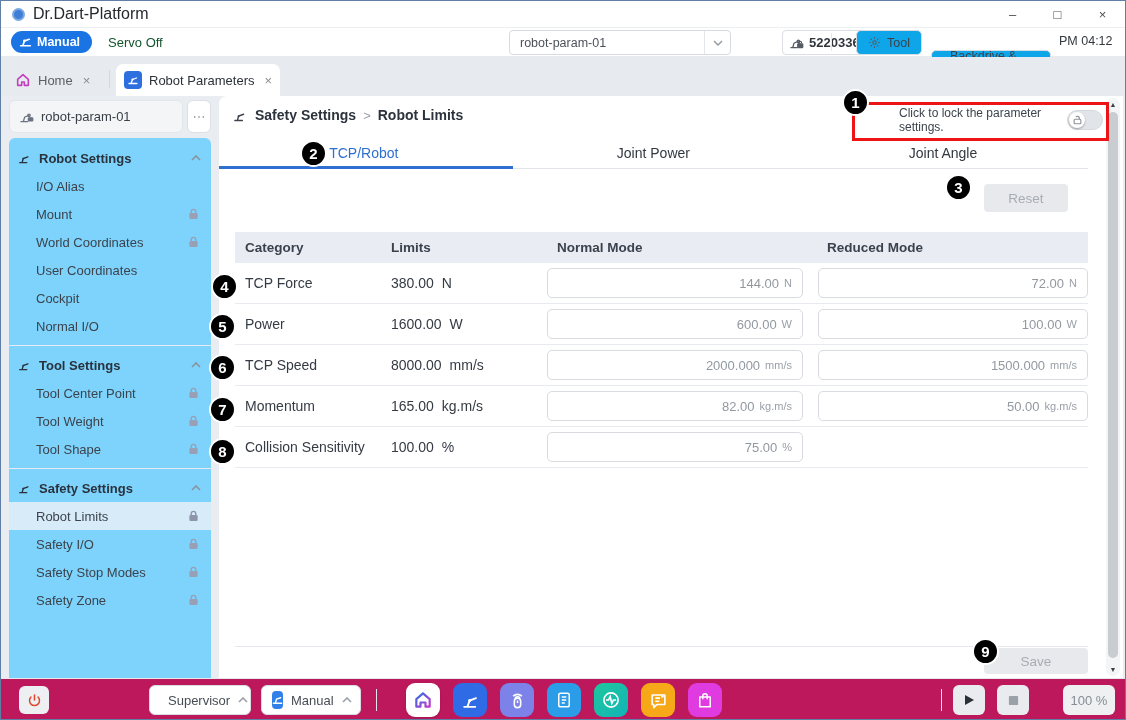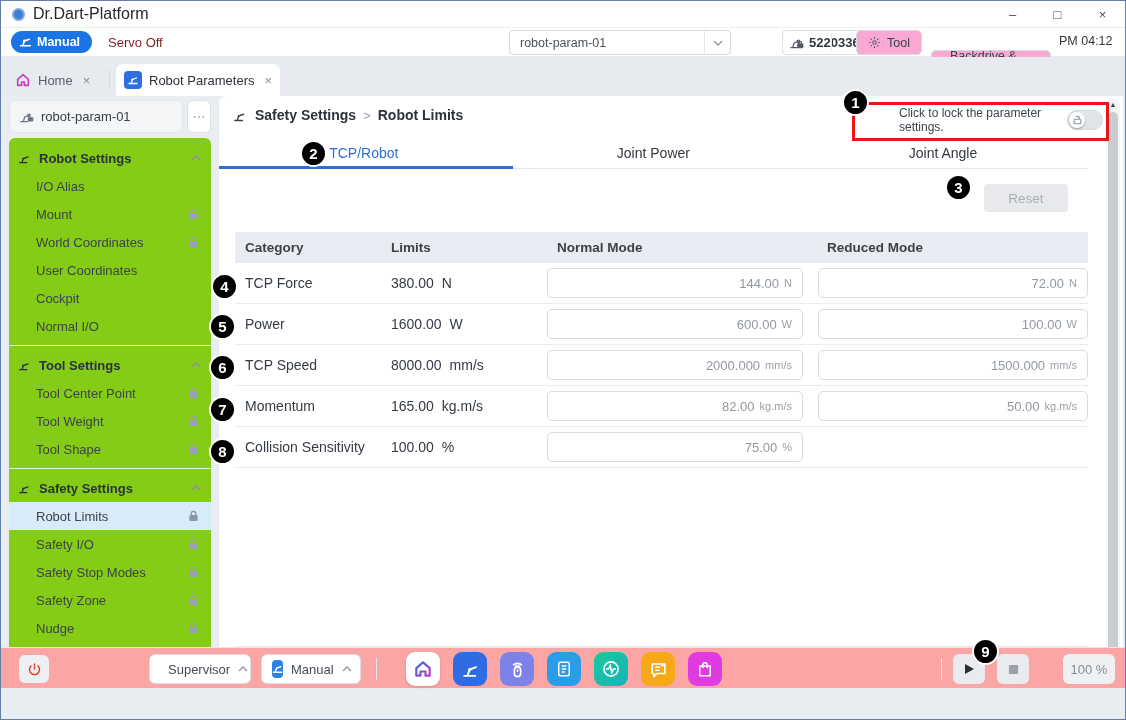--- a/index.html
+++ b/index.html
@@ -17,49 +17,49 @@
   .app-title { font-size:16px; color:#25292e; margin-left:8px; }
   .win-controls { position:absolute; right:0; top:0; height:27px; display:flex; }
   .win-btn { width:45px; height:27px; display:flex; align-items:center; justify-content:center;
              color:#4a4f55; font-size:13px; cursor:default; }
 
   
   .toolbar { left:0; top:27px; width:1124px; height:29px; background:#fff; border-bottom:1px solid #e8ebee;
              display:flex; align-items:center; }
   .mode-pill { margin-left:10px; height:22px; padding:0 12px 0 8px; border-radius:12px; background:#1b74e4;
                color:#fff; font-size:12.5px; font-weight:bold; display:flex; align-items:center; gap:5px; }
-  .servo-state { margin-left:16px; font-size:13px; color:#7f1d1d; }
+  .servo-state { margin-left:16px; font-size:13px; color:#14532d; }
   .param-select { position:absolute; left:508px; top:2px; width:222px; height:25px; border:1px solid #d7dbdf;
                   border-radius:4px; background:#fff; display:flex; align-items:center; font-size:12.5px; color:#4c525a; }
   .param-select .val { flex:1; padding-left:10px; }
   .param-select .chev { width:26px; height:100%; border-left:1px solid #e4e7ea; display:flex; align-items:center; justify-content:center; }
   .serial-box { position:absolute; left:781px; top:2px; height:25px; border:1px solid #dcdfe3; border-radius:4px;
                 display:flex; align-items:center; padding:0 10px 0 6px; gap:5px; font-size:13px; color:#31363c; font-weight:bold; }
   .tb-divider { position:absolute; left:830px; top:5px; width:1px; height:18px; background:#e2e5e9; }
-  .tb-btn { position:absolute; top:2px; height:25px; border:1px solid #d9dce0; border-radius:5px; background:#f9a8d4;
+  .tb-btn { position:absolute; top:2px; height:25px; border:1px solid #d9dce0; border-radius:5px; background:#0ea5e9;
             display:flex; align-items:center; justify-content:center; gap:6px; font-size:12.5px; color:#3b4148; }
   .tb-btn.tool { left:855px; width:66px; }
   .tb-btn.backdrive { left:1022px; left:930px; width:120px;margin-top:20px; }
   .clock { position:absolute; left:1058px; top:6px; font-size:12.5px; color:#33383e; }
 
   
   .tabstrip { left:0; top:56px; width:1124px; height:39px; background:#e7eaee; }
   .wtab { position:absolute; top:7px; height:32px; display:flex; align-items:center; font-size:13px; }
   .wtab.home { left:14px; width:92px; color:#5a6068; }
   .wtab.active { left:115px; width:164px; background:#ffffff; border-radius:7px 7px 0 0; color:#2b3138; padding-left:8px; }
   .wtab .x { margin-left:10px; color:#878d94; font-size:13px; }
   .wtab-appicon { width:18px; height:18px; border-radius:4px; background:#2e6fe0; display:flex; align-items:center; justify-content:center; margin-right:7px; }
   .tab-sep { position:absolute; left:108px; top:13px; width:1px; height:18px; background:#d4d8dc; }
 
   
   .side-name { left:8px; top:99px; width:174px; height:33px; background:#f3f5f7; border:1px solid #e3e6ea;
                border-radius:6px; display:flex; align-items:center; gap:7px; padding-left:9px; font-size:13px; color:#3a4048; }
   .side-more { left:186px; top:99px; width:24px; height:33px; background:#fff; border:1px solid #dcdfe3;
                border-radius:6px; display:flex; align-items:center; justify-content:center; color:#8b9198; font-size:13px; }
-  .sidebar { left:8px; top:137px; width:202px; height:540px; background:#84cc16; border-radius:6px 6px 0 0; overflow:hidden; }
+  .sidebar { left:8px; top:137px; width:202px; height:540px; background:#7dd3fc; border-radius:6px 6px 0 0; overflow:hidden; }
   .sgroup-h { height:28px; display:flex; align-items:center; gap:7px; padding:0 10px 0 9px; font-size:13px;
               font-weight:bold; color:#2a323d; margin-top:6px; }
   .sgroup-h .grow { flex:1; }
   .sitem { height:28px; display:flex; align-items:center; padding:0 12px 0 27px; font-size:13px; color:#3c434c; }
   .sitem .grow { flex:1; }
   .sitem.selected { background:#d8ebf9; }
   .sdiv { height:1px; background:#e7eaee; margin:5px 0; }
 
   
   .main { left:218px; top:95px; width:904px; height:582px; background:#fff; border-radius:8px 0 0 0; }
@@ -91,21 +91,21 @@
               align-items:center; justify-content:flex-end; gap:5px; padding-right:10px; }
   .inputbox .v { font-size:13px; color:#9298a0; }
   .inputbox .u { font-size:11px; color:#9aa0a8; }
 
   
   .mscroll { position:absolute; left:887px; top:2px; width:14px; height:578px; background:#f4f5f7; border-radius:7px; }
   .mscroll .thumb { position:absolute; left:2px; top:14px; width:10px; height:546px; background:#c9ccd0; border-radius:5px; }
   .mscroll .ar { position:absolute; left:0; width:14px; text-align:center; font-size:7px; color:#3a4046; }
 
   
-  .statusbar { left:0; top:646px; width:1124px; height:41px; background:#fca5a5; border-top:1px solid #e5e8eb; }
+  .statusbar { left:0; top:677px; width:1124px; height:41px; background:#be185d; border-top:1px solid #e5e8eb; }
   .power-btn { position:absolute; left:18px; top:7px; width:30px; height:28px; background:#edeff2; border-radius:6px;
                display:flex; align-items:center; justify-content:center; }
   .toggle { width:40px; height:20px; border-radius:10px; background:#e1e4e8; border:1px solid #d5d8dc; position:relative; }
   .toggle .knob { position:absolute; left:1px; top:1px; width:16px; height:16px; border-radius:50%; background:#fff;
                   box-shadow:0 1px 2px rgba(0,0,0,.3); display:flex; align-items:center; justify-content:center; }
   .sb-select { position:absolute; top:6px; height:30px; background:#fff; border:1px solid #d9dce0; border-radius:6px;
                display:flex; align-items:center; padding:0 10px; gap:8px; font-size:13px; color:#474d55; }
   .sb-divider { position:absolute; top:10px; width:1px; height:22px; background:#e2e5e9; }
   .dock { position:absolute; left:405px; top:4px; display:flex; gap:13px; }
   .dock-icon { width:34px; height:34px; border-radius:9px; display:flex; align-items:center; justify-content:center; }
@@ -373,30 +373,20 @@
   <div class="sitem">
       <span>Safety Zone</span>
       <span class="grow"></span>
       <span>
         <svg width="11" height="12" viewBox="0 0 12 13" fill="#99a0b5">
           <rect x="1.5" y="5.5" width="9" height="6.5" rx="1.4"></rect>
           <path d="M3.5 5.5V4a2.5 2.5 0 0 1 5 0v1.5" fill="none" stroke="#99a0b5" stroke-width="1.5"></path>
         </svg>
       </span>
     </div>
-  <div class="sitem">
-      <span>Nudge</span>
-      <span class="grow"></span>
-      <span>
-        <svg width="11" height="12" viewBox="0 0 12 13" fill="#99a0b5">
-          <rect x="1.5" y="5.5" width="9" height="6.5" rx="1.4"></rect>
-          <path d="M3.5 5.5V4a2.5 2.5 0 0 1 5 0v1.5" fill="none" stroke="#99a0b5" stroke-width="1.5"></path>
-        </svg>
-      </span>
-    </div>
 </div>
 
 <div class="abs main">
   <div class="crumb">
     <span>
       <svg width="15" height="15" viewBox="0 0 24 24" fill="none" stroke="#3c434c" stroke-width="2.2" stroke-linecap="round">
           <path d="M3 20h12M7 20l2-7 8-3"></path>
           <circle cx="9" cy="13" r="1.6" fill="#3c434c" stroke="none"></circle>
         </svg>
     </span>

